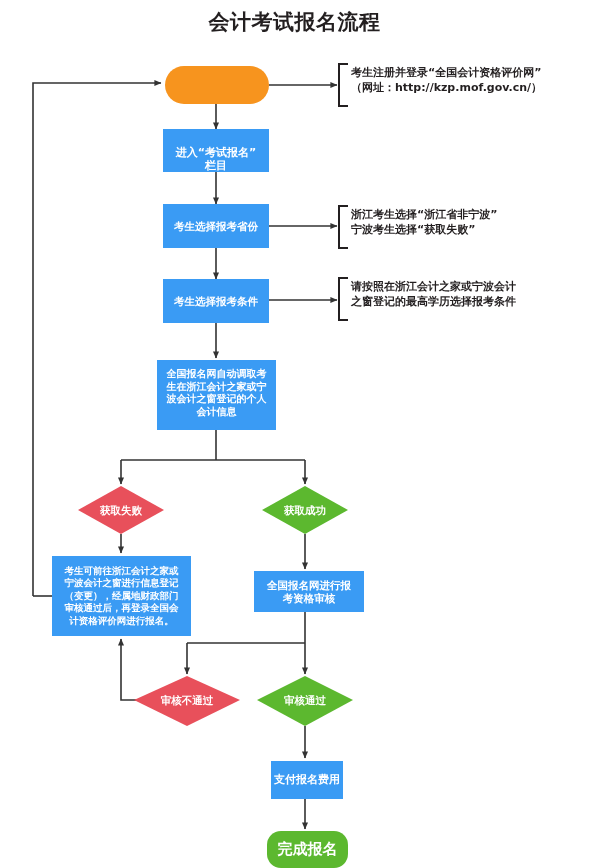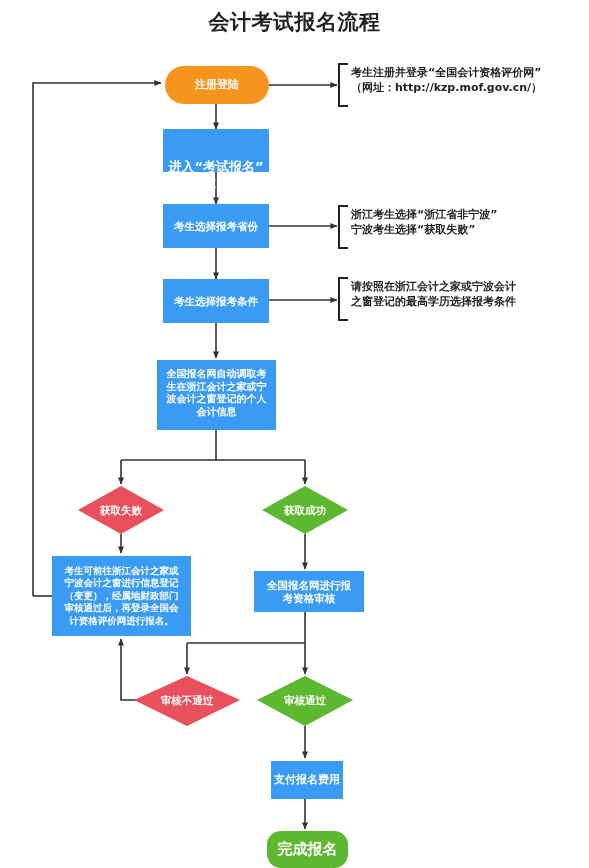--- a/index.html
+++ b/index.html
@@ -132,23 +132,22 @@
     <rect x="52" y="556" width="139" height="80" fill="#3A9BF4"></rect>
     <rect x="254" y="571" width="110" height="41" fill="#3A9BF4"></rect>
 
     <polygon points="187,676 240,700 187,726 134,700" fill="#E8505B"></polygon>
     <polygon points="305,676 353,700 305,726 257,700" fill="#5CB82F"></polygon>
 
     <rect x="271" y="761" width="72" height="38" fill="#3A9BF4"></rect>
     <rect x="267" y="831" width="81" height="37" rx="14" ry="14" fill="#5CB82F"></rect>
   </svg>
 
-  <div class="node-text" style="left:165px; top:66px; width:104px; height:38px; font-size:11px;">注册登陆</div>
 
-  <div class="node-text" style="left:163px; top:144px; width:106px; height:61px; font-size:13px;">进入“考试报名”
+  <div class="node-text" style="left:163px; top:129px; width:106px; height:61px; font-size:11px;">进入“考试报名”
 栏目</div>
 
   <div class="node-text" style="left:163px; top:204px; width:106px; height:44px; font-size:10.5px;">考生选择报考省份</div>
 
   <div class="node-text" style="left:163px; top:279px; width:106px; height:44px; font-size:10.5px;">考生选择报考条件</div>
 
   <div class="node-text" style="left:157px; top:360px; width:119px; height:66px; font-size:10px; line-height:1.25;">全国报名网自动调取考
 生在浙江会计之家或宁
 波会计之窗登记的个人
 会计信息</div>

